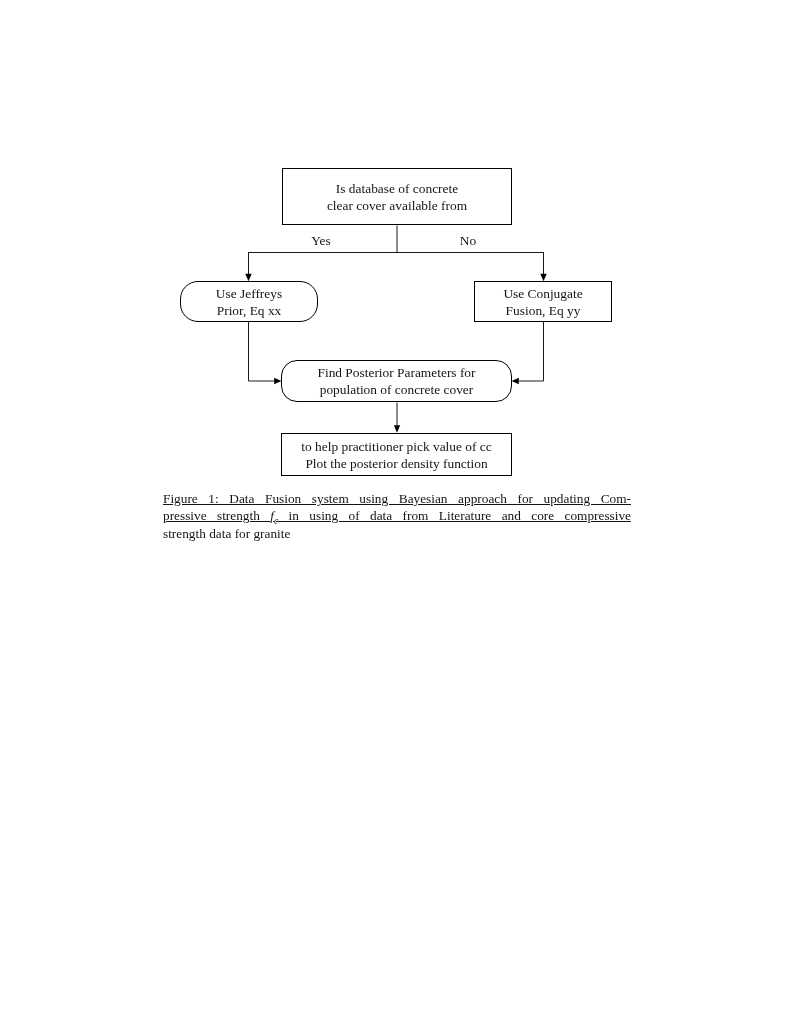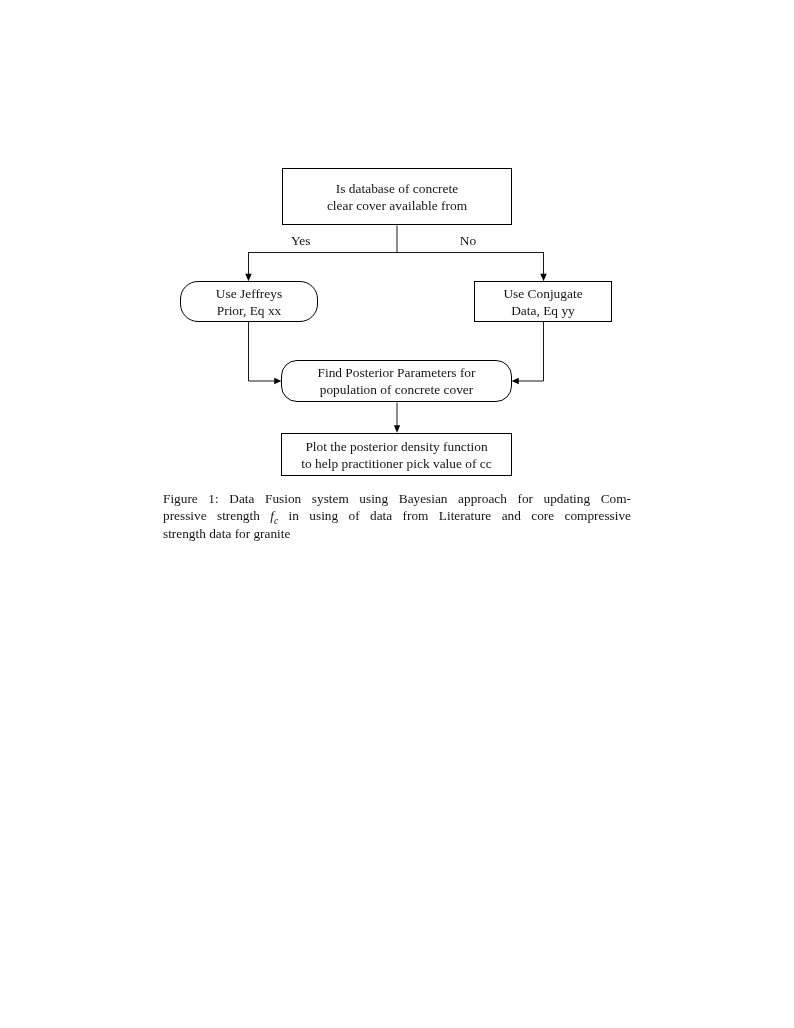--- a/index.html
+++ b/index.html
@@ -38,34 +38,35 @@
   #node-decision  { left: 282px; top: 168px; width: 230px; height: 57px; }
   #node-jeffreys  { left: 180px; top: 281px; width: 138px; height: 41px; border-radius: 18px; }
   #node-conjugate { left: 474px; top: 281px; width: 138px; height: 41px; }
   #node-posterior { left: 281px; top: 360px; width: 231px; height: 42px; border-radius: 16px; }
   #node-plot      { left: 281px; top: 433px; width: 231px; height: 43px; }
   .edge-label {
     position: absolute;
     font-size: 13.4px;
     line-height: 15px;
   }
-  #label-yes { left: 291px; top: 233px; width: 60px; }
+  #label-yes { left: 291px; top: 233px; width: 60px; text-align: center; }
   #label-no  { left: 438px; top: 233px; width: 60px; text-align: center; }
   .caption {
     position: absolute;
     left: 163px;
     top: 490px;
     width: 468px;
     font-size: 13.3px;
     line-height: 17.3px;
   }
   .cap-line { display: block; }
   .cap-just {
     text-align: justify;
     text-align-last: justify;
+    text-decoration: underline;
   }
   .mathvar {
     font-style: italic;
   }
   .mathvar sub {
     font-style: italic;
     font-size: 0.72em;
     line-height: 0;
   }
   .page-number {
@@ -118,31 +119,31 @@
   <div class="edge-label" id="label-yes">Yes</div>
   <div class="edge-label" id="label-no">No</div>
 
   <div class="node" id="node-jeffreys">
     <span>Use Jeffreys</span>
     <span>Prior, Eq xx</span>
   </div>
 
   <div class="node" id="node-conjugate">
     <span>Use Conjugate</span>
-    <span>Data, Eq yy</span>
+    <span>Fusion, Eq yy</span>
   </div>
 
   <div class="node" id="node-posterior">
     <span>Find Posterior Parameters for</span>
     <span>population of concrete cover</span>
   </div>
 
   <div class="node" id="node-plot">
+    <span>to help practitioner pick value of cc</span>
     <span>Plot the posterior density function</span>
-    <span>to help practitioner pick value of cc</span>
   </div>
 
   <div class="caption">
     <span class="cap-line cap-just">Figure 1: Data Fusion system using Bayesian approach for updating Com-</span>
     <span class="cap-line cap-just"><span>pressive strength </span><span class="mathvar"><span>f</span><sub>c</sub></span><span> in using of data from Literature and core compressive</span></span>
     <span class="cap-line">strength data for granite</span>
   </div>
 
   <div class="page-number">1</div>
 

